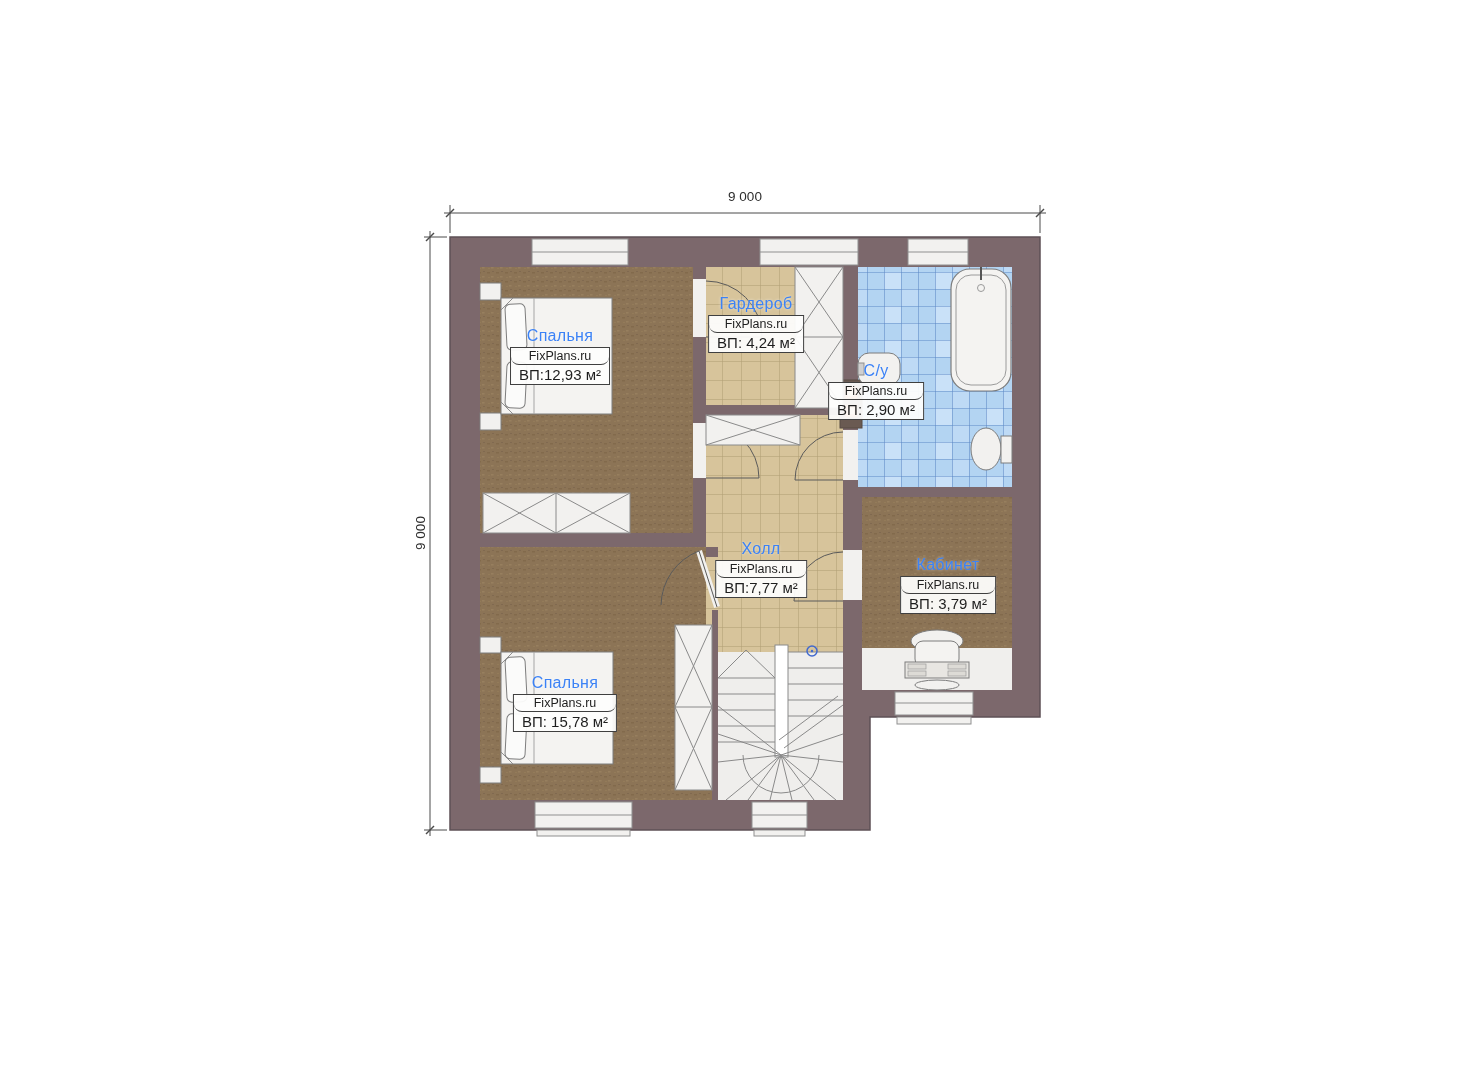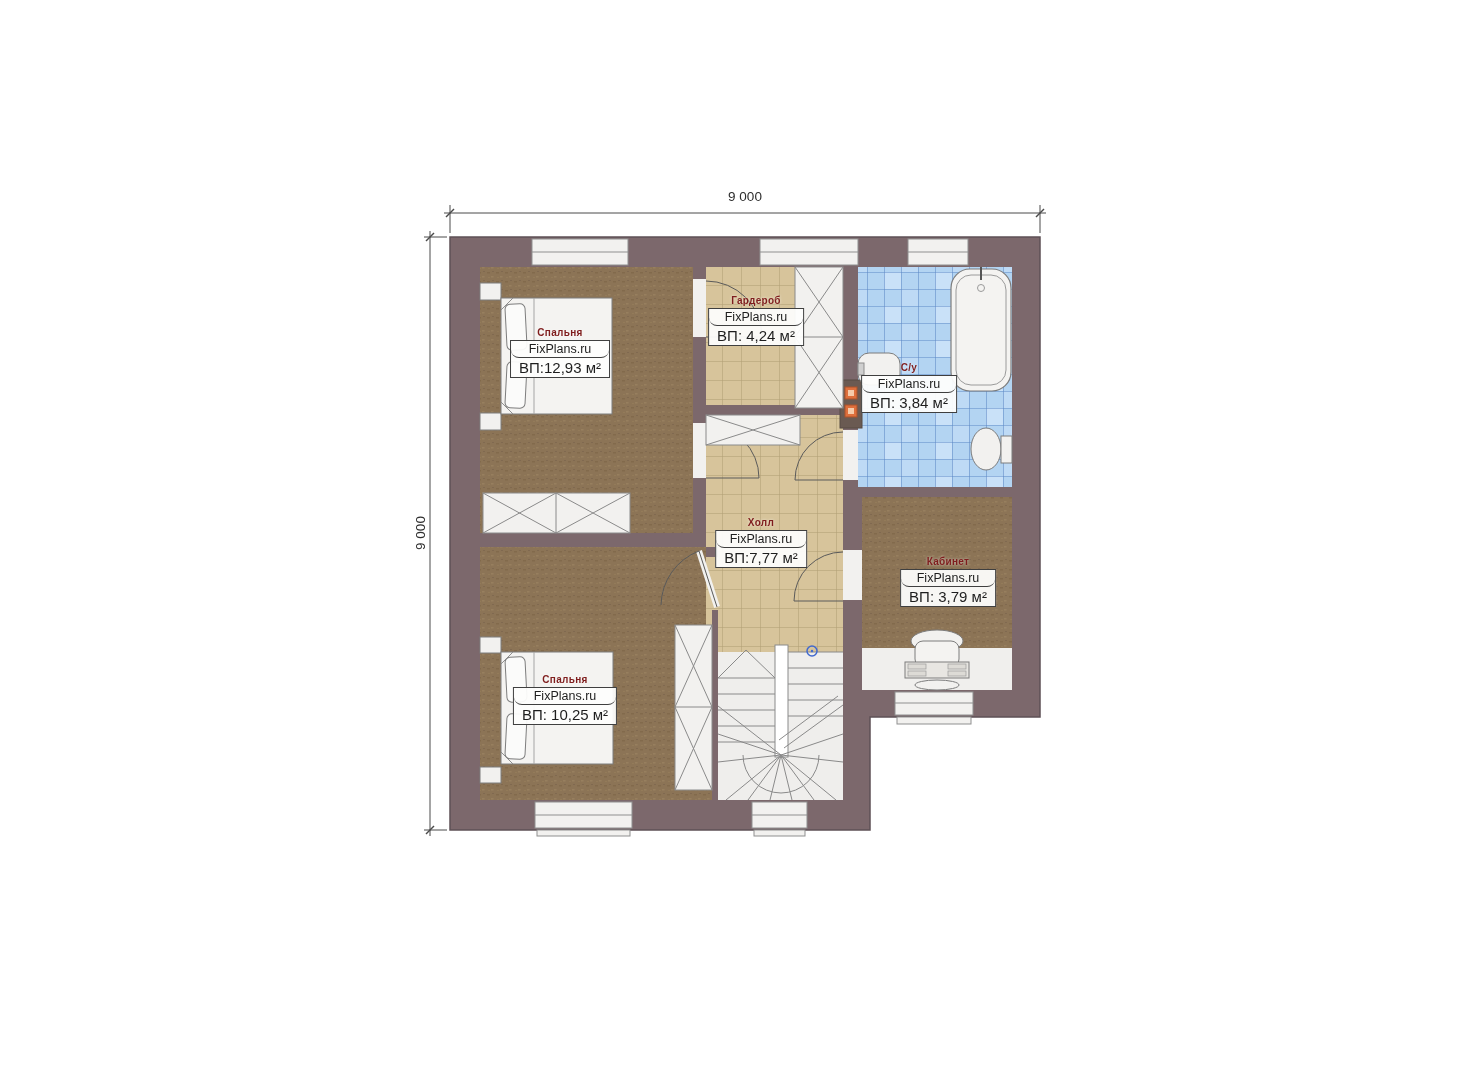--- a/index.html
+++ b/index.html
@@ -1,20 +1,20 @@
 <!DOCTYPE html>
 <html><head>
 <meta charset="utf-8">
 <style>
   html,body{margin:0;padding:0;background:#ffffff;}
   body{font-family:"Liberation Sans", sans-serif;}
   .canvas{position:relative;width:1296px;height:1080px;background:#ffffff;overflow:hidden;}
   .plan-svg{position:absolute;left:0;top:0;z-index:1;}
   .room-label{position:absolute;transform:translateX(-50%);text-align:center;z-index:5;white-space:nowrap;}
-  .room-title{font-weight:bold;font-size:10px;color:#7f1d1d;letter-spacing:.3px;margin-bottom:2px;
+  .room-title{font-weight:normal;font-size:16px;color:#3b82f6;letter-spacing:.3px;margin-bottom:2px;
               text-shadow:0 0 3px rgba(255,255,255,.65);}
   .room-box{display:inline-block;background:rgba(253,253,252,.95);border:1px solid #3f3f3f;}
   .room-watermark{font-size:12.5px;color:#1e1e1e;padding:1px 8px;border-bottom:1px solid #3f3f3f;border-radius:8px;}
   .room-area{font-size:15px;color:#1e1e1e;padding:1px 8px;}
   .dim-label{position:absolute;z-index:5;font-size:13.5px;color:#2e2e2e;}
   .dim-top{left:745px;top:196px;transform:translate(-50%,-50%);}
   .dim-left{left:420px;top:533px;transform:translate(-50%,-50%) rotate(-90deg);}
 </style>
 </head>
 <body>
@@ -244,45 +244,45 @@
   </div>
 
   <div class="room-label" style="left:756px;top:295px;">
     <div class="room-title">Гардероб</div>
     <div class="room-box">
       <div class="room-watermark">FixPlans.ru</div>
       <div class="room-area">ВП: 4,24 м²</div>
     </div>
   </div>
 
-  <div class="room-label" style="left:909px;top:362px;">
+  <div class="room-label" style="left:876px;top:362px;">
     <div class="room-title">С/у</div>
     <div class="room-box">
       <div class="room-watermark">FixPlans.ru</div>
-      <div class="room-area">ВП: 3,84 м²</div>
-    </div>
-  </div>
-
-  <div class="room-label" style="left:761px;top:517px;">
+      <div class="room-area">ВП: 2,90 м²</div>
+    </div>
+  </div>
+
+  <div class="room-label" style="left:761px;top:540px;">
     <div class="room-title">Холл</div>
     <div class="room-box">
       <div class="room-watermark">FixPlans.ru</div>
       <div class="room-area">ВП:7,77 м²</div>
     </div>
   </div>
 
   <div class="room-label" style="left:932px;top:556px;padding-left:32px;">
     <div class="room-title">Кабинет</div>
     <div class="room-box">
       <div class="room-watermark">FixPlans.ru</div>
       <div class="room-area">ВП: 3,79 м²</div>
     </div>
   </div>
 
   <div class="room-label" style="left:565px;top:674px;">
     <div class="room-title">Спальня</div>
     <div class="room-box">
       <div class="room-watermark">FixPlans.ru</div>
-      <div class="room-area">ВП: 10,25 м²</div>
+      <div class="room-area">ВП: 15,78 м²</div>
     </div>
   </div>
 
 </div>
 
 </body></html>

